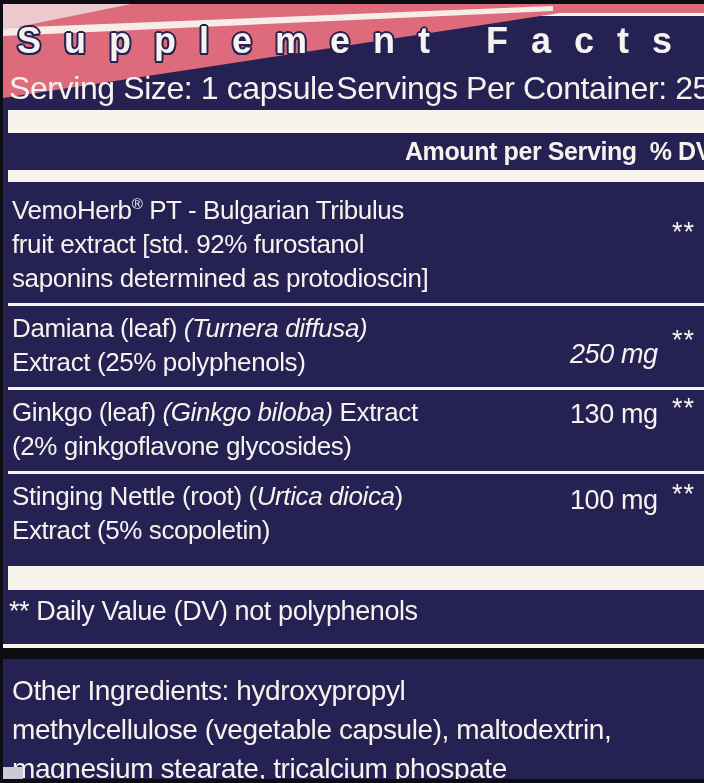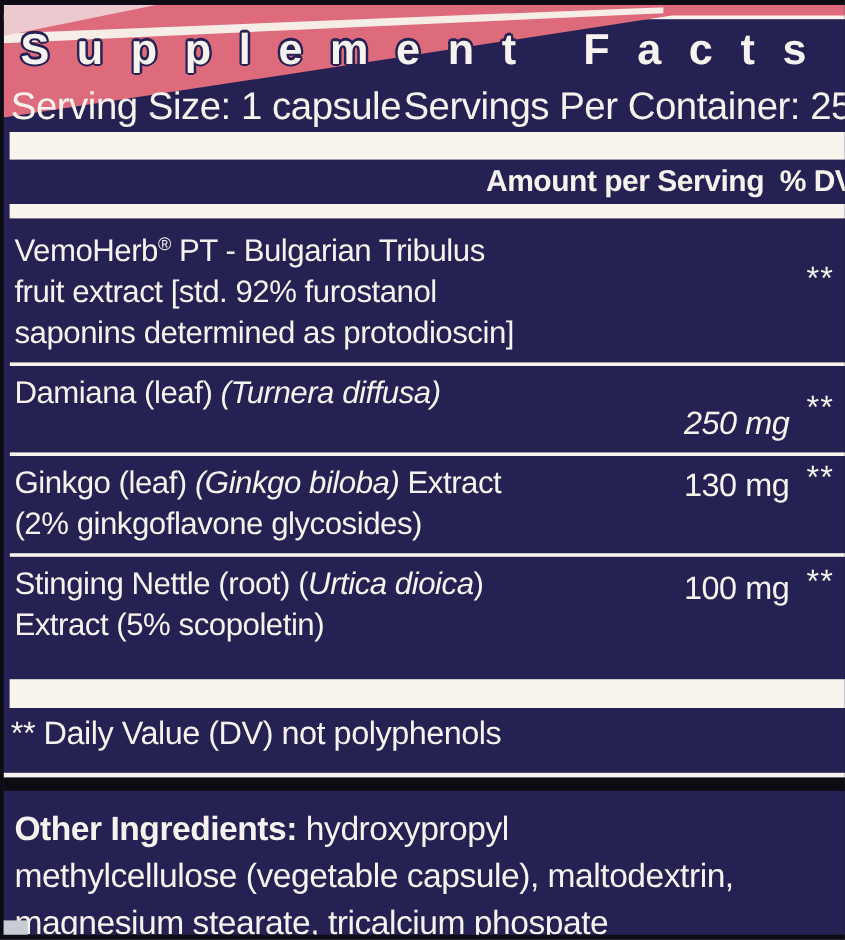--- a/index.html
+++ b/index.html
@@ -56,21 +56,21 @@
         font-size:27px;letter-spacing:-0.4px;}
 
   .gap-black{position:absolute;top:644px;left:-3px;right:-4px;height:11px;background:var(--edge);}
 
   .other{position:absolute;top:655px;left:0;right:0;bottom:0;padding:12px 8px 0 9px;
         color:var(--ink);font-size:28px;line-height:39px;letter-spacing:-0.4px;}
 
   .artifact{position:absolute;left:-3px;bottom:-1px;width:23px;height:13px;background:#c9ccd4;}
 
   .it{font-style:italic;}
-  .bd{font-weight:700;}
+  .bd{font-weight:400;}
   .sup{font-size:58%;vertical-align:super;}
 </style>
 </head>
 <body>
 
 <div class="stage">
   <div class="panel">
 
     <div class="frame"></div>
 
@@ -94,21 +94,21 @@
 
     <div class="bar bar2"></div>
 
     <div class="rows">
   <div class="row row-1">
     <div class="name"><span>VemoHerb</span><span class="sup">®</span><span> PT - Bulgarian Tribulus</span><br><span>fruit extract [std. 92% furostanol</span><br><span>saponins determined as protodioscin]</span></div>
     <div class="dv">**</div>
   </div>
 
   <div class="row row-2">
-    <div class="name"><span>Damiana (leaf) </span><span class="it">(Turnera diffusa)</span><br></div>
+    <div class="name"><span>Damiana (leaf) </span><span class="it">(Turnera diffusa)</span><br><span>Extract (25% polyphenols)</span></div>
     <div class="amt">250 mg</div>
     <div class="dv">**</div>
   </div>
 
   <div class="row row-3">
     <div class="name"><span>Ginkgo (leaf) </span><span class="it">(Ginkgo biloba)</span><span> Extract</span><br><span>(2% ginkgoflavone glycosides)</span></div>
     <div class="amt">130 mg</div>
     <div class="dv">**</div>
   </div>
 

